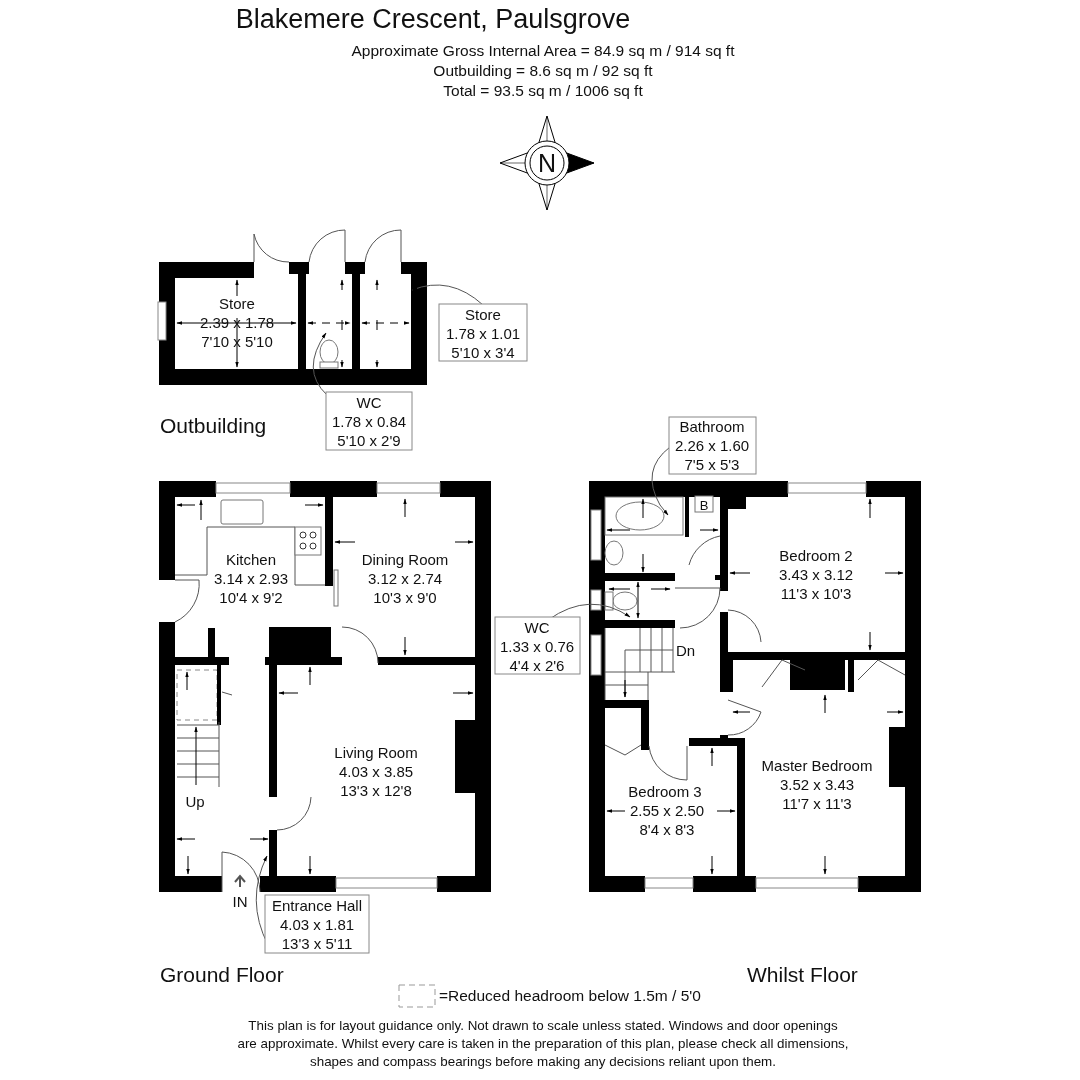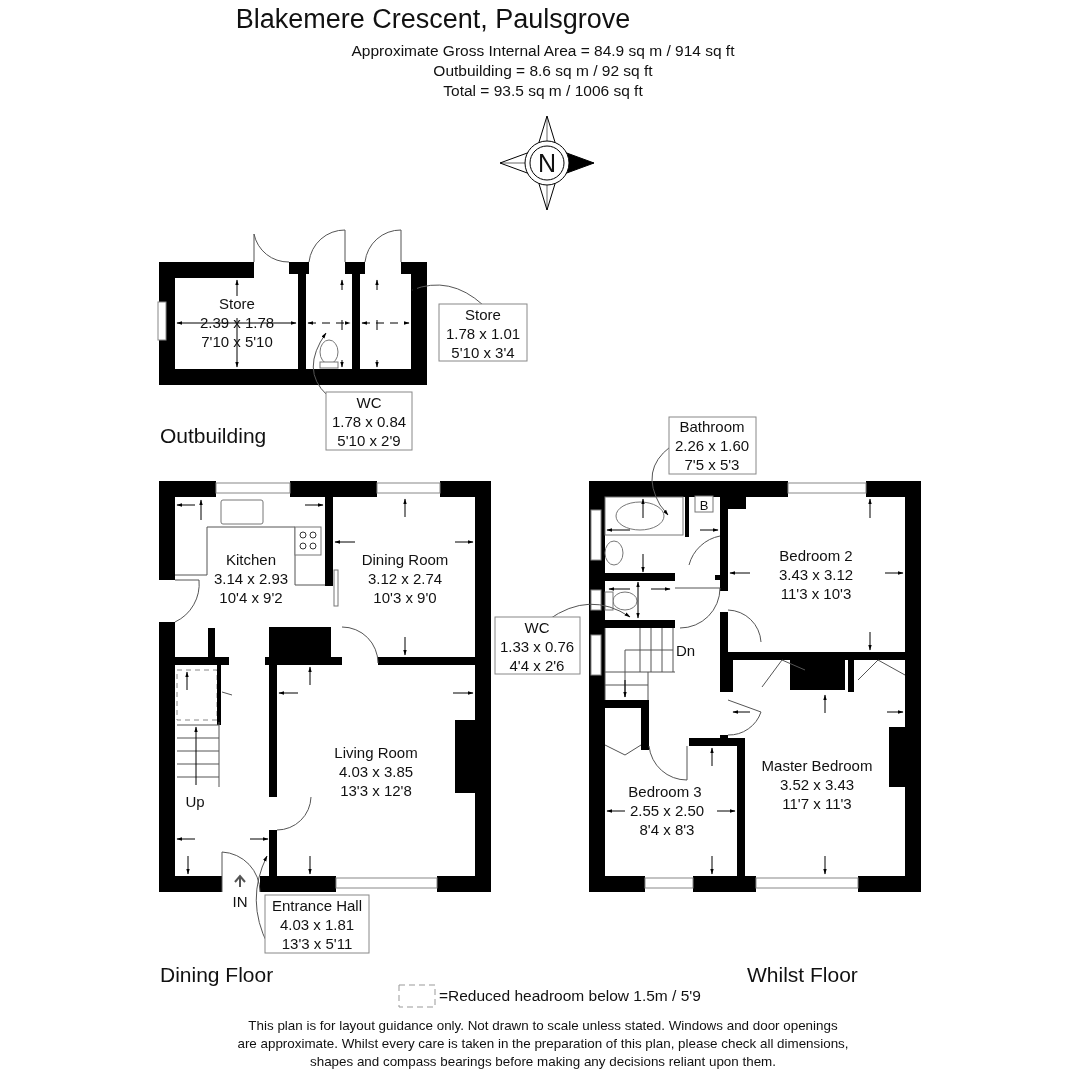--- a/index.html
+++ b/index.html
@@ -298,23 +298,23 @@
     <text class="lbl" x="817" y="809">11'7 x 11'3</text>
     <text class="lbl" x="665" y="797">Bedroom 3</text>
     <rect x="628" y="803" width="78" height="16" fill="#fff"></rect>
     <text class="lbl" x="667" y="816">2.55 x 2.50</text>
     <text class="lbl" x="667" y="835">8'4 x 8'3</text>
   </g>
 
   <rect x="399" y="985" width="36" height="22" fill="none" stroke="#999" stroke-dasharray="6,4"></rect>
 </svg>
 
-<div class="abs floor-label" style="left:160px;top:424px">Outbuilding</div>
-<div class="abs floor-label" style="left:160px;top:963px">Dining Floor</div>
+<div class="abs floor-label" style="left:160px;top:414px">Outbuilding</div>
+<div class="abs floor-label" style="left:160px;top:963px">Ground Floor</div>
 <div class="abs floor-label" style="left:747px;top:963px">Whilst Floor</div>
 
-<div class="abs legend" style="left:439px;top:987px">=Reduced headroom below 1.5m / 5'9</div>
+<div class="abs legend" style="left:439px;top:987px">=Reduced headroom below 1.5m / 5'0</div>
 
 <div class="abs center disclaimer">
   <div>This plan is for layout guidance only. Not drawn to scale unless stated. Windows and door openings</div>
   <div>are approximate. Whilst every care is taken in the preparation of this plan, please check all dimensions,</div>
   <div>shapes and compass bearings before making any decisions reliant upon them.</div>
 </div>
 
 </body></html>

